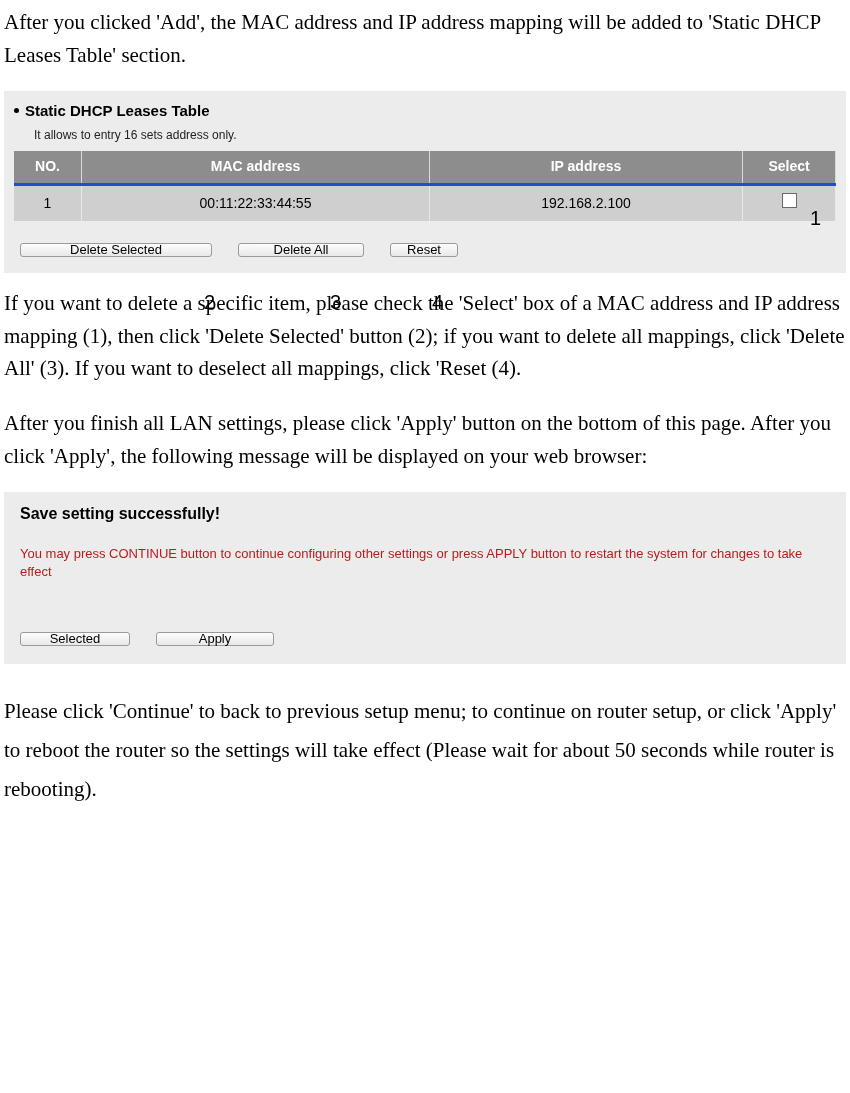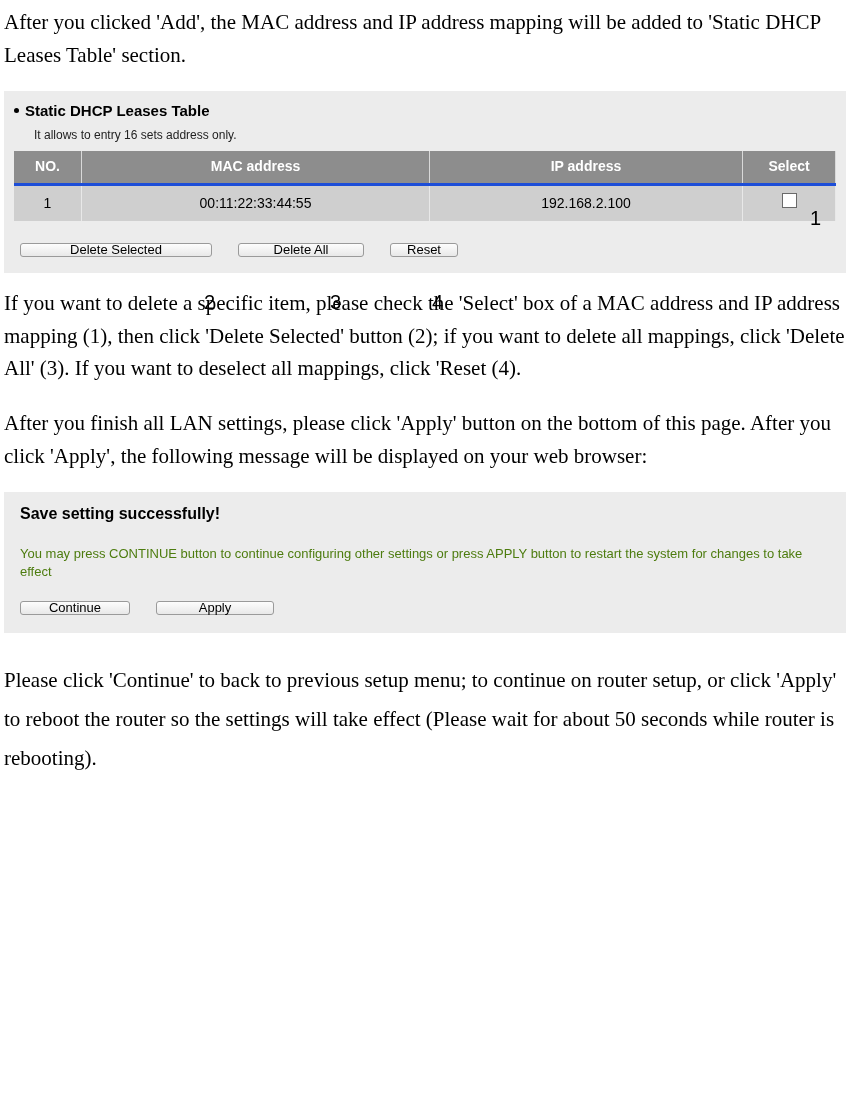--- a/index.html
+++ b/index.html
@@ -95,23 +95,23 @@
     margin: 16px 0 28px 0;
   }
   .save-title {
     font-weight: bold;
     font-size: 16px;
     color: #000;
     margin-bottom: 18px;
   }
   .save-msg {
     font-size: 13px;
-    color: #4d7c0f;
+    color: #b91c1c;
     line-height: 1.4;
-    margin-bottom: 20px;
+    margin-bottom: 51px;
   }
   .btn-row2 { display:flex; gap: 26px; }
 </style>
 </head>
 <body>
 
 <p class="para">After you clicked 'Add', the MAC address and IP address mapping will be added to 'Static DHCP Leases Table' section.</p>
 
 <div class="ui-panel">
   <div class="ui-panel-heading">
@@ -154,18 +154,18 @@
 </div>
 
 <p class="para" style="margin-top:14px">If you want to delete a specific item, please check the 'Select' box of a MAC address and IP address mapping (1), then click 'Delete Selected' button (2); if you want to delete all mappings, click 'Delete All' (3). If you want to deselect all mappings, click 'Reset (4).</p>
 
 <p class="para" style="margin-top:22px">After you finish all LAN settings, please click 'Apply' button on the bottom of this page. After you click 'Apply', the following message will be displayed on your web browser:</p>
 
 <div class="ui-panel2">
   <div class="save-title">Save setting successfully!</div>
   <div class="save-msg">You may press CONTINUE button to continue configuring other settings or press APPLY button to restart the system for changes to take effect</div>
   <div class="btn-row2">
-    <span class="btn" style="width:110px">Continue</span>
+    <span class="btn" style="width:110px">Selected</span>
     <span class="btn" style="width:118px">Apply</span>
   </div>
 </div>
 
 <p class="para" style="line-height:1.85">Please click 'Continue' to back to previous setup menu; to continue on router setup, or click 'Apply' to reboot the router so the settings will take effect (Please wait for about 50 seconds while router is rebooting).</p>
 
 </body></html>

